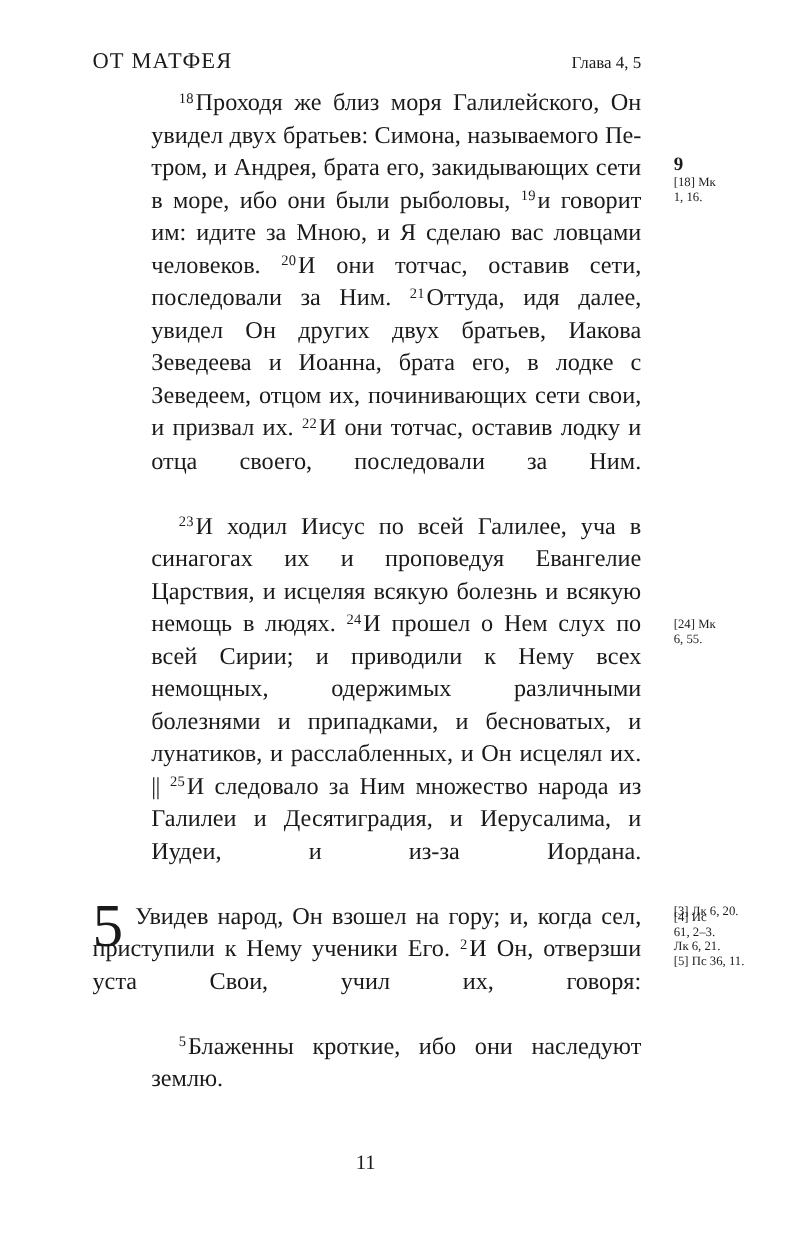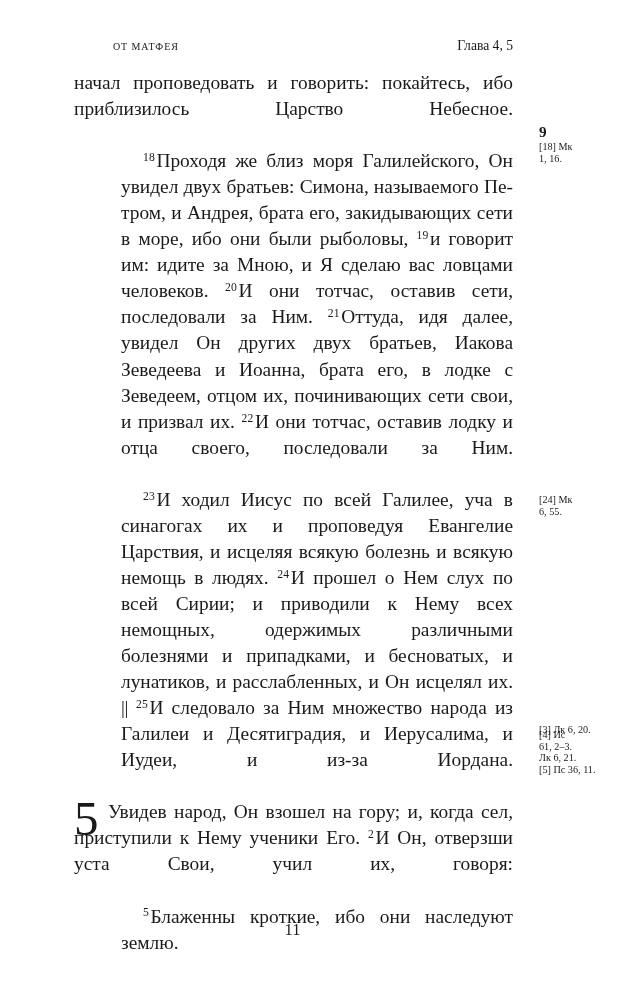--- a/index.html
+++ b/index.html
@@ -28,22 +28,21 @@
     top: 38px;
     width: 439px;
     height: 18px;
     display: flex;
     justify-content: space-between;
     align-items: baseline;
     font-size: 13.2px;
   }
   .head-left {
     letter-spacing: 0.9px;
-    font-size: 10px;
-    margin-left: 39px;
+    font-size: 18px;
   }
   .head-right {
     font-size: 13.6px;
     margin-left: 34px;
   }
 
   
   .column {
     position: absolute;
     left: 74px;
@@ -141,21 +140,20 @@
 
 <div class="page">
 
   <div class="running-head">
     <span class="head-left">ОТ МАТФЕЯ</span>
     <span class="head-right">Глава 4, 5</span>
   </div>
 
   <div class="column">
 
-    <p class="para"><span>начал проповедовать и говорить: покайтесь, ибо приблизилось Царство Небесное.</span></p>
 
     <p class="para indent"><sup class="vn">18</sup><span>Проходя же близ моря Галилейского, Он увидел двух братьев: Симона, называемого Пе­тром, и Андрея, брата его, закидывающих сети в море, ибо они были рыболовы, </span><sup class="vn">19</sup><span>и говорит им: идите за Мною, и Я сделаю вас ловцами челове­ков. </span><sup class="vn">20</sup><span>И они тотчас, оставив сети, последовали за Ним. </span><sup class="vn">21</sup><span>Оттуда, идя далее, увидел Он других двух братьев, Иакова Зеведеева и Иоанна, брата его, в лодке с Зеведеем, отцом их, починивающих сети свои, и призвал их. </span><sup class="vn">22</sup><span>И они тотчас, оставив лодку и отца своего, последовали за Ним.</span></p>
 
     <p class="para indent"><sup class="vn">23</sup><span>И ходил Иисус по всей Галилее, уча в сина­гогах их и проповедуя Евангелие Царствия, и ис­целяя всякую болезнь и всякую немощь в людях. </span><sup class="vn">24</sup><span>И прошел о Нем слух по всей Сирии; и приво­дили к Нему всех немощных, одержимых раз­личными болезнями и припадками, и беснова­тых, и лунатиков, и расслабленных, и Он исцелял их. </span><span class="parbar">||</span> <sup class="vn">25</sup><span>И следовало за Ним множество народа из Галилеи и Десятиградия, и Иерусалима, и Иудеи, и из-за Иордана.</span></p>
 
     <div class="chapter-open">
       <span class="dropcap">5</span>
       <p class="para"><span class="runon">Увидев народ, Он взошел на гору; и, когда сел, приступили к Нему ученики Его. </span><sup class="vn">2</sup><span>И Он, от­верзши уста Свои, учил их, говоря:</span></p>
     </div>
 

